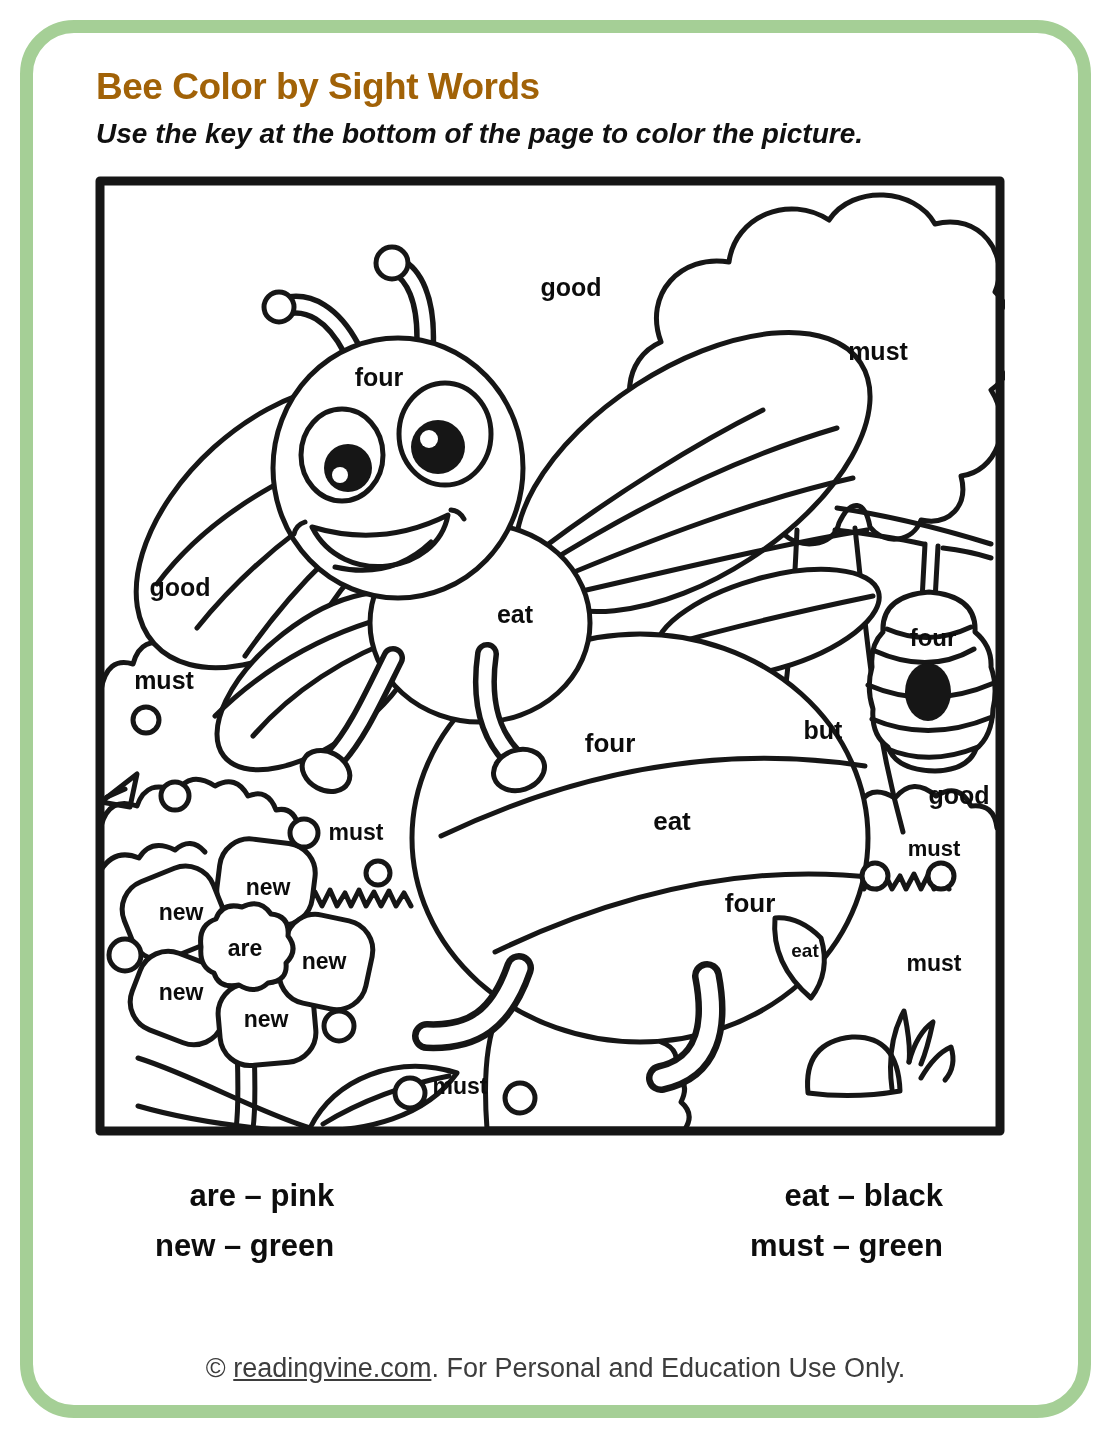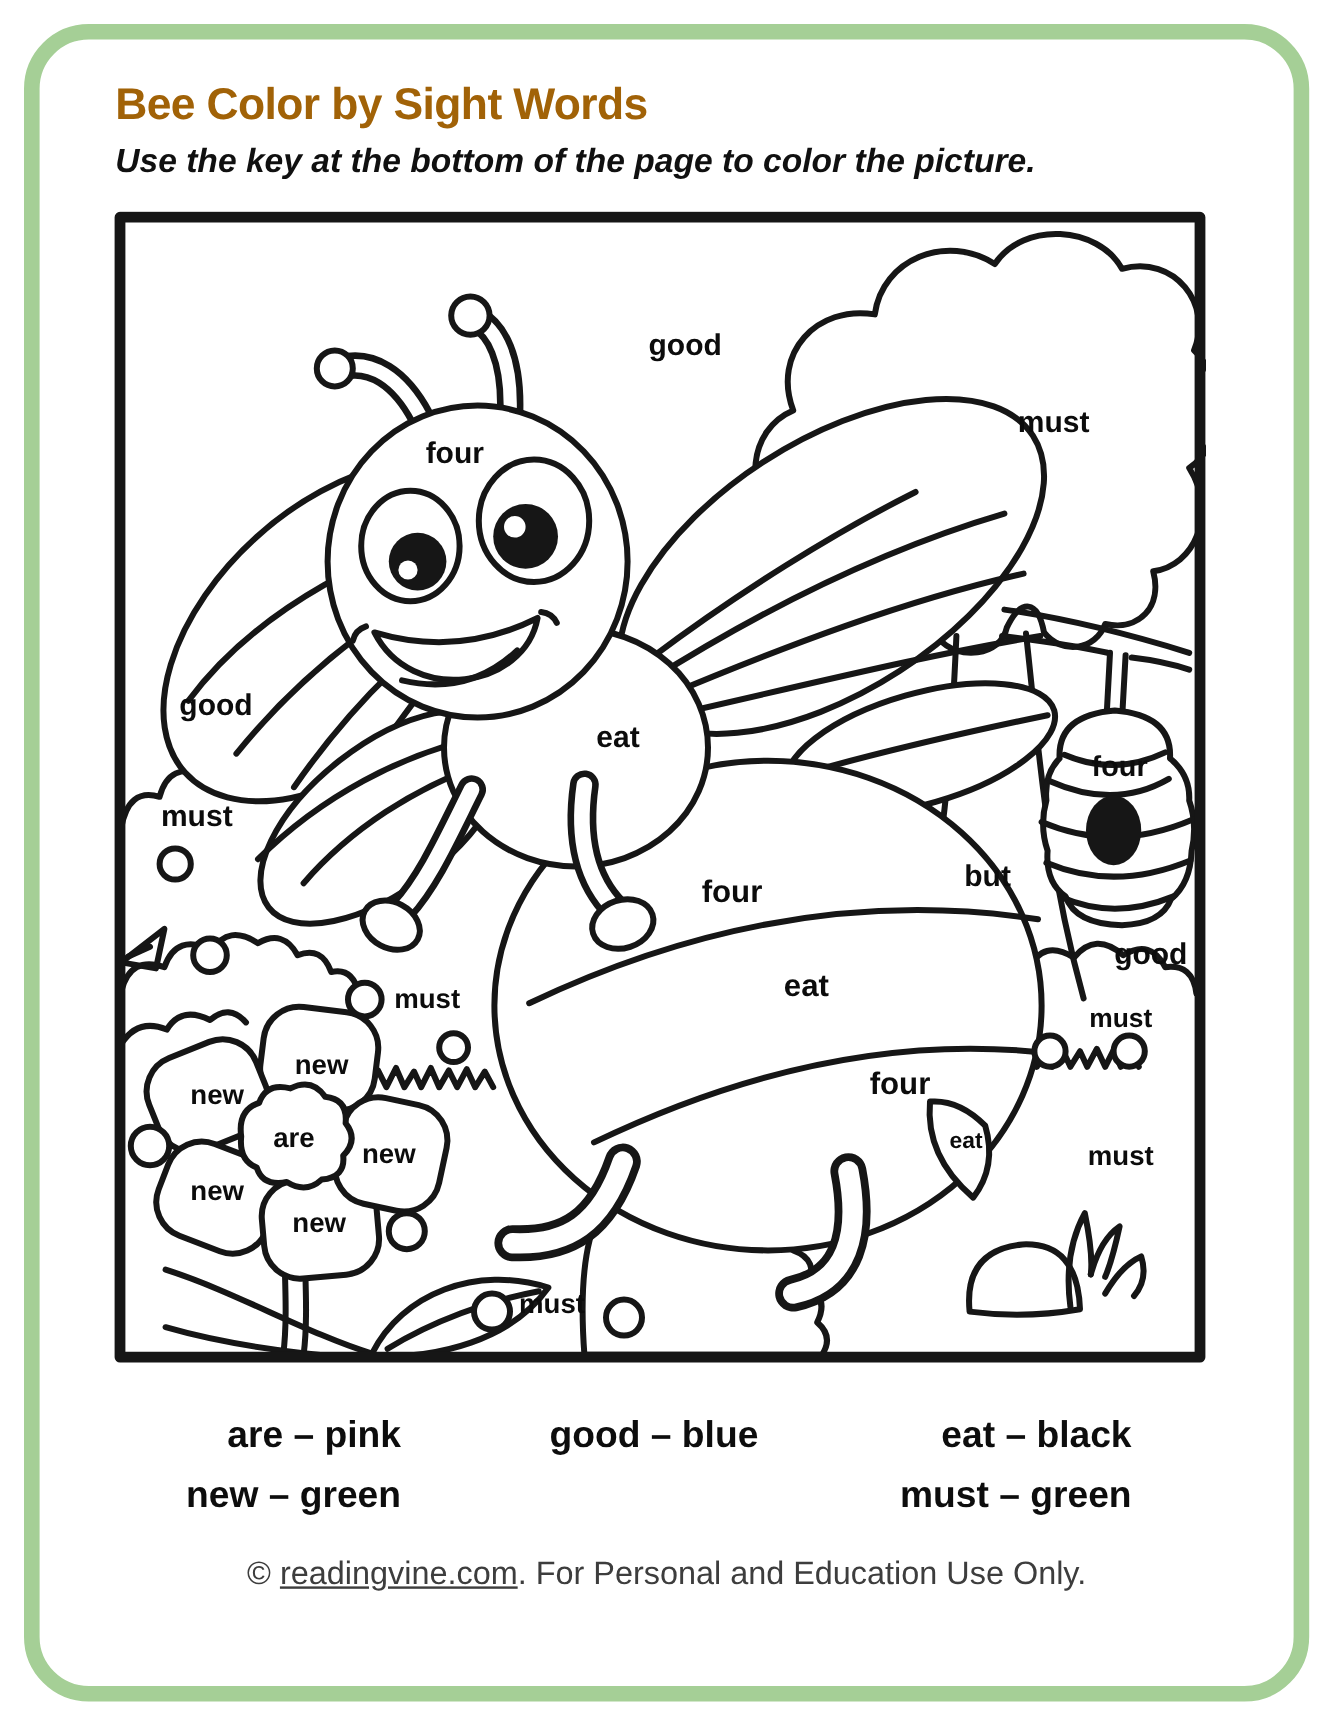--- a/index.html
+++ b/index.html
@@ -23,21 +23,21 @@
     font-family:"Liberation Sans",sans-serif;font-weight:bold;fill:#0c0c0c;
     text-anchor:middle;dominant-baseline:middle;
   }
   .key{position:absolute;top:1174px;left:0;width:1111px;height:160px;font-size:31px;font-weight:600;}
   .key-col{position:absolute;top:0;text-align:right;}
   .key-col.c1{left:155px;}
   .key-col.c2{left:458px;}
   .key-col.c3{left:750px;}
   .key-row{height:50px;line-height:44px;white-space:nowrap;}
   .footer{
-    position:absolute;top:1296px;left:0;width:1111px;text-align:center;
+    position:absolute;top:1353px;left:0;width:1111px;text-align:center;
     font-size:27px;color:#3d3d3d;font-weight:400;
   }
   .footer .link{text-decoration:underline;cursor:pointer;}
 </style>
 </head>
 <body>
 
 <div class="page-border" style="border-color: rgb(165, 207, 150);"></div>
 
 <div class="title">Bee Color by Sight Words</div>
@@ -243,21 +243,20 @@
 
   <rect x="5" y="5" width="900" height="950" fill="none" stroke="#161616" stroke-width="9" stroke-linejoin="round"></rect>
 </svg>
 
 <div class="key">
   <div class="key-col c1">
     <div class="key-row">are – pink</div>
     <div class="key-row">new – green</div>
   </div>
   <div class="key-col c2">
-    <div class="key-row">good – blue</div>
   </div>
   <div class="key-col c3">
     <div class="key-row">eat – black</div>
     <div class="key-row">must – green</div>
   </div>
 </div>
 
 <div class="footer">
   <span>© </span><span class="link">readingvine.com</span><span>. For Personal and Education Use Only.</span>
 </div>

